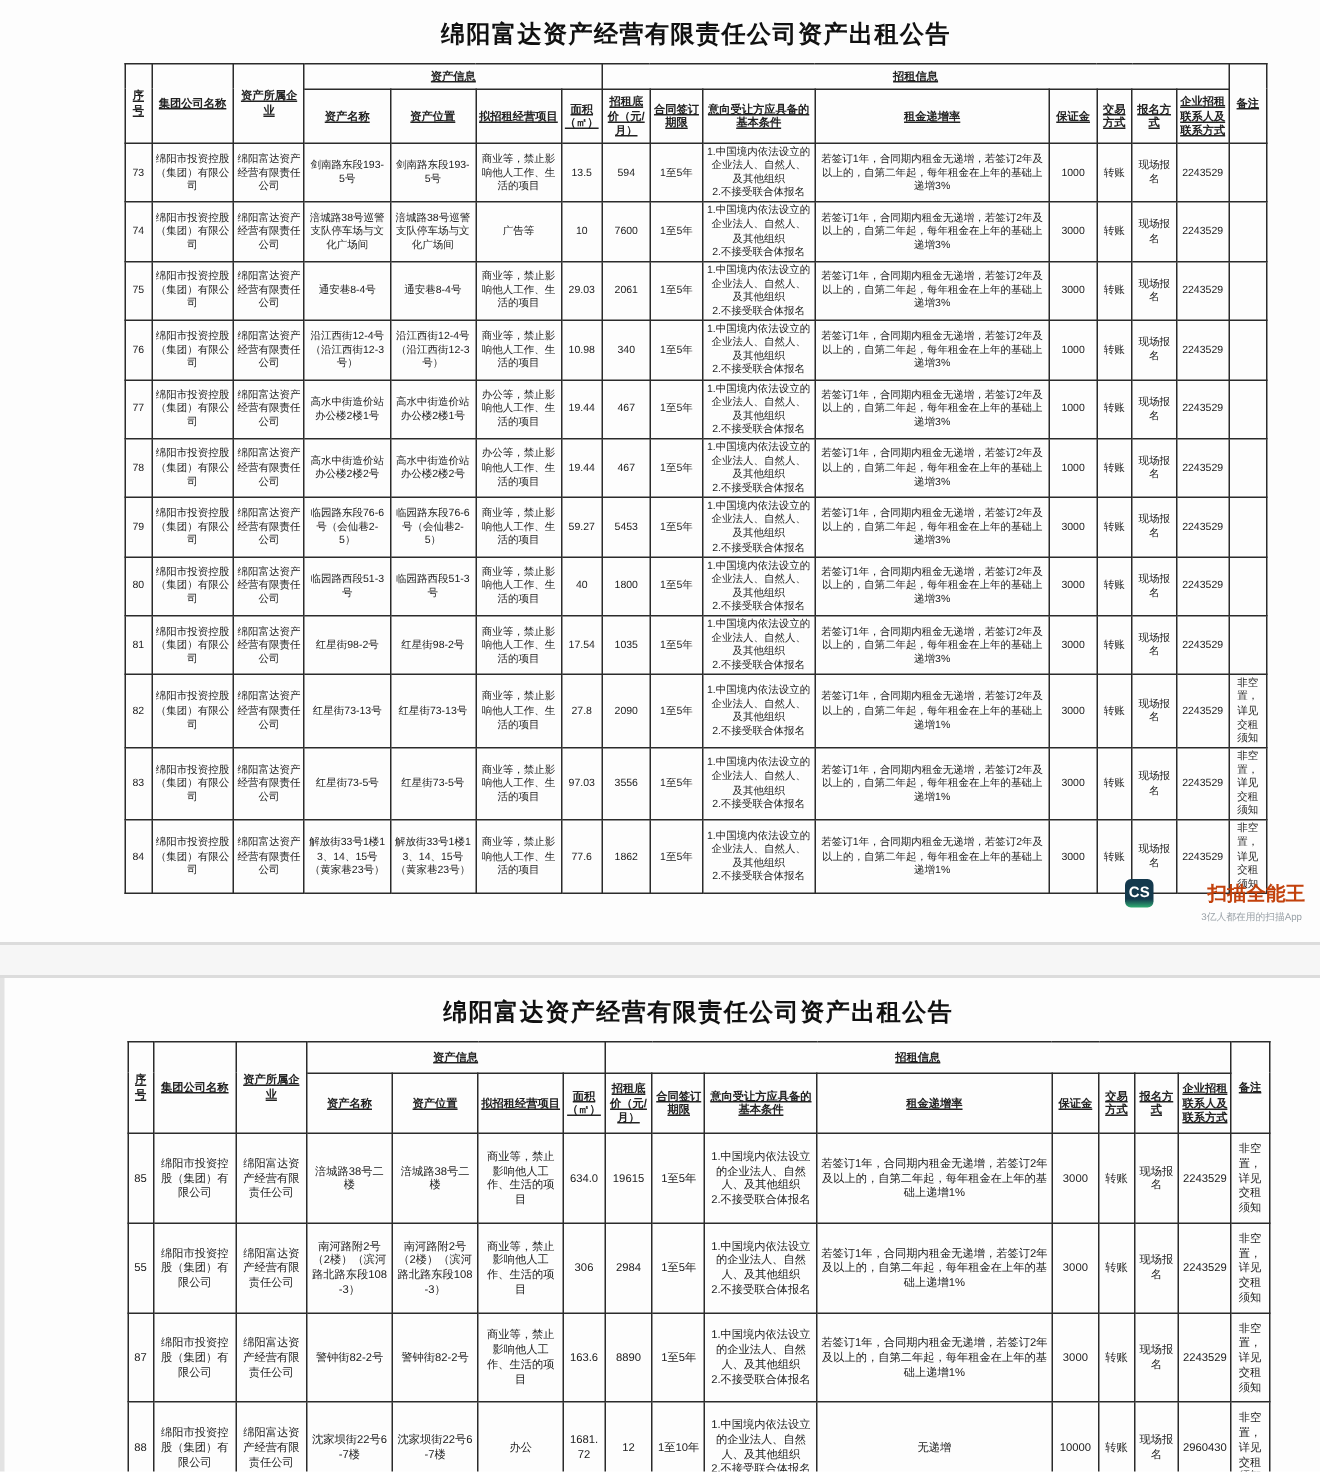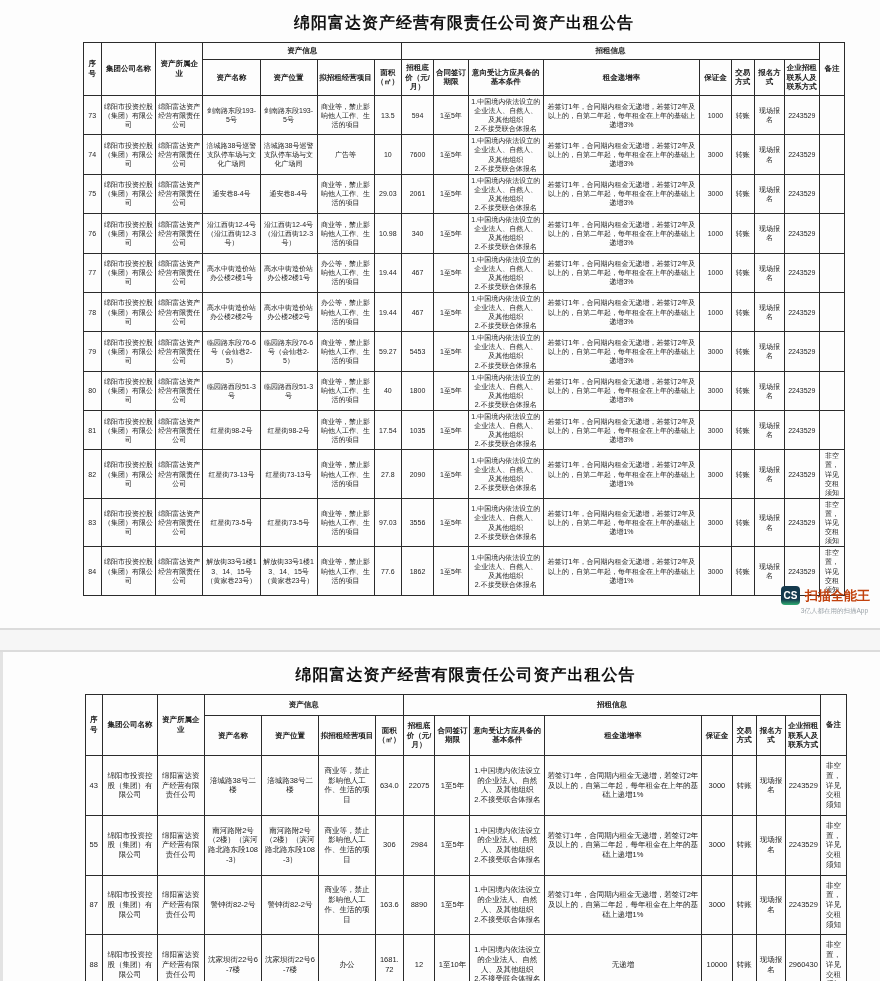--- a/index.html
+++ b/index.html
@@ -18,28 +18,28 @@
   }
   table.announce{
     width:762px;margin:0 auto;border-collapse:collapse;table-layout:fixed;
   }
   table.announce th, table.announce td{
     border:1px solid #2b2b2b;
     font-size:7px;line-height:1.3;
     padding:1px 2px;text-align:center;vertical-align:middle;
     word-break:break-all;overflow:hidden;color:#222;
   }
-  table.announce th{font-weight:bold;font-size:7.5px;padding:3px 1px;}
+  table.announce th{font-weight:bold;font-size:7.5px;padding:3px 1px;text-decoration:underline;}
   .page-2 table.announce td{font-size:7.5px;padding:5px 2px;}
   .page-2 table.announce th{padding:5px 1px;}
   td.c-conditions{text-align:left;white-space:pre-line;}
   td.c-increase{text-align:left;}
   
   .watermark{position:absolute;right:10px;bottom:12px;width:120px;}
-  .wm-row{display:flex;align-items:center;justify-content:flex-end;}
+  .wm-row{display:flex;align-items:center;justify-content:space-between;}
   .wm-badge{
     width:19px;height:19px;border-radius:4px;margin-right:5px;
     background:linear-gradient(180deg,#14394d 70%,#2fae72 100%);
     color:#fff;font-size:10px;font-weight:bold;line-height:19px;text-align:center;
   }
   .wm-name{font-size:13px;font-weight:bold;color:#c2410c;}
   .wm-tagline{font-size:6.5px;color:#9aa2a8;text-align:right;margin-top:2px;padding-right:2px;}
 </style>
 </head>
 <body>
@@ -374,28 +374,28 @@
         <th>意向受让方应具备的基本条件</th>
         <th>租金递增率</th>
         <th>保证金</th>
         <th>交易方式</th>
         <th>报名方式</th>
         <th>企业招租联系人及联系方式</th>
       </tr>
     </thead>
     <tbody>
         <tr>
-          <td class="c-seq">43</td>
+          <td class="c-seq">85</td>
           <td class="c-group">绵阳市投资控股（集团）有限公司</td>
           <td class="c-owner">绵阳富达资产经营有限责任公司</td>
           <td class="c-name">涪城路38号二楼</td>
           <td class="c-location">涪城路38号二楼</td>
           <td class="c-project">商业等，禁止影响他人工作、生活的项目</td>
           <td class="c-area">634.0</td>
-          <td class="c-price">22075</td>
+          <td class="c-price">19615</td>
           <td class="c-term">1至5年</td>
           <td class="c-conditions">1.中国境内依法设立的企业法人、自然人、及其他组织
 2.不接受联合体报名</td>
           <td class="c-increase">若签订1年，合同期内租金无递增，若签订2年及以上的，自第二年起，每年租金在上年的基础上递增1%</td>
           <td class="c-deposit">3000</td>
           <td class="c-payment">转账</td>
           <td class="c-registration">现场报名</td>
           <td class="c-contact">2243529</td>
           <td class="c-note">非空置，详见交租须知</td>
         </tr>

